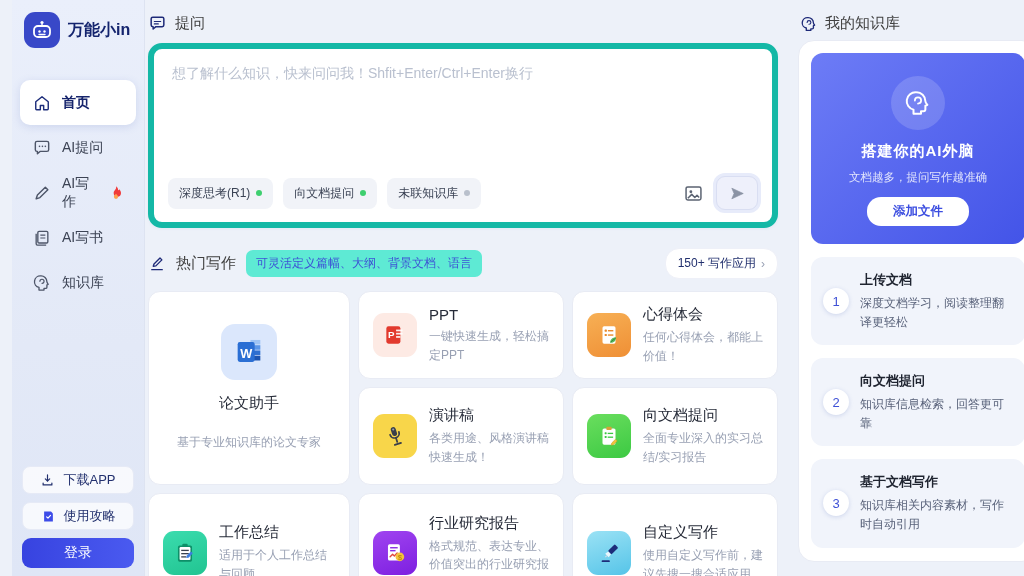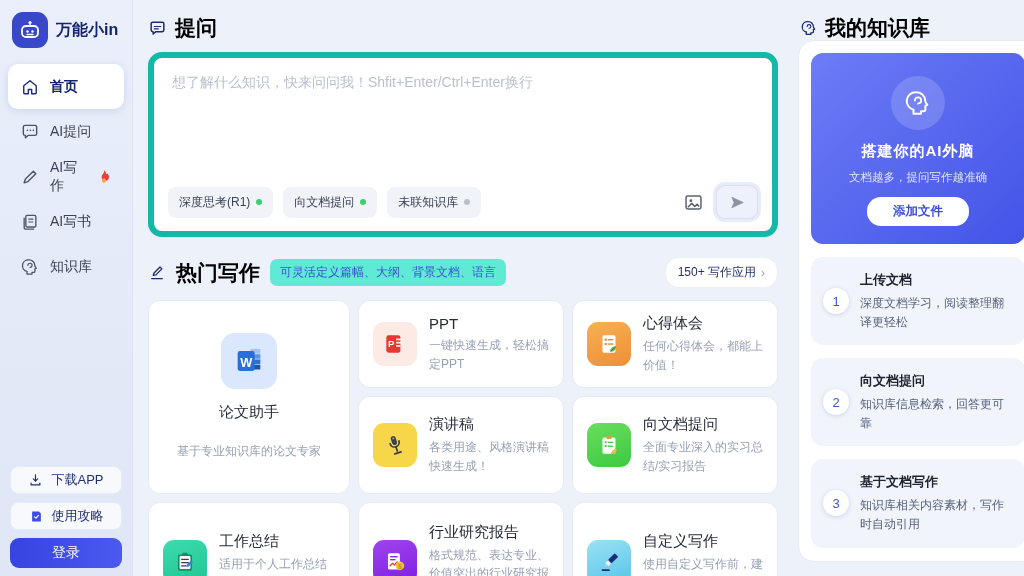--- a/index.html
+++ b/index.html
@@ -3,46 +3,46 @@
 <meta charset="utf-8">
 <style>
   * { margin:0; padding:0; box-sizing:border-box; }
   html,body { width:1024px; height:576px; overflow:hidden; }
   body {
     font-family:"Liberation Sans","DejaVu Sans",sans-serif;
     background:#edf1f9; position:relative; color:#262b38;
   }
   
   .sidebar {
-    position:absolute; left:0; top:0; width:133px; height:576px;
+    position:absolute; left:12px; top:0; width:133px; height:576px;
     background:linear-gradient(180deg,#eaeffb 0%,#e3e9f7 60%,#dfe6f6 100%);
     border-right:1px solid #dde3f1; z-index:2;
   }
   .logo { display:flex; align-items:center; gap:8px; padding:12px 10px 16px 12px; }
   .logo-badge { width:36px; height:36px; border-radius:11px; background:#3848c8;
     display:flex; align-items:center; justify-content:center; }
   .logo-text { font-size:16px; font-weight:bold; color:#14246e; }
   .nav-item { display:flex; align-items:center; gap:10px; height:45px; margin:0 8px;
     padding:0 12px; border-radius:10px; font-size:14px; color:#3c4354; cursor:pointer; }
   .nav-item.active { background:#ffffff; color:#16246c; font-weight:bold;
-    box-shadow:0 2px 8px rgba(90,110,190,.18); }
+    box-shadow:0 2px 8px rgba(90,110,190,.18);margin-top:16px; }
   .nav-icon { width:20px; height:20px; flex:0 0 20px; color:#4d5568; }
   .nav-item.active .nav-icon { color:#1d2d7a; }
   .flame { margin-left:2px; }
   .sidebar-bottom { position:absolute; left:0; right:0; bottom:8px; padding:0 10px; }
   .pill-btn { display:flex; align-items:center; gap:8px; justify-content:center;
     height:28px; border:1px solid #e6eaf6; background:rgba(255,255,255,.75);
     border-radius:8px; margin-bottom:8px; font-size:13px; color:#22306e; cursor:pointer; }
   .login-btn { height:30px; border-radius:9px; border:none; width:100%;
     background:linear-gradient(90deg,#3743e0,#4a5af0); color:#fff; font-size:14px;
     display:flex; align-items:center; justify-content:center; cursor:pointer; }
   
   .main { position:absolute; left:148px; top:0; width:630px; }
   .sec-head { display:flex; align-items:center; gap:8px; margin:14px 0 10px; }
-  .sec-title { font-size:21px; font-weight:bold; color:#000000; }
+  .sec-title { font-size:15px; font-weight:normal; color:#404040; }
   .ask-card { background:#fff; border:6px solid #14b8a6; border-radius:14px;
     height:185px; position:relative; box-shadow:0 1px 3px rgba(120,135,190,.08); }
   .ask-input { width:100%; height:120px; border:none; outline:none; resize:none;
     border-radius:14px; padding:16px 18px; font-size:14px; color:#3c4354;
     font-family:inherit; background:transparent; }
   .ask-input::placeholder { color:#b9c0cf; }
   .ask-bottom { position:absolute; left:14px; right:14px; bottom:12px;
     display:flex; align-items:center; }
   .chip { display:inline-flex; align-items:center; gap:6px; background:#f1f3f8;
     border-radius:8px; padding:7px 11px; font-size:12px; color:#3a4254;

